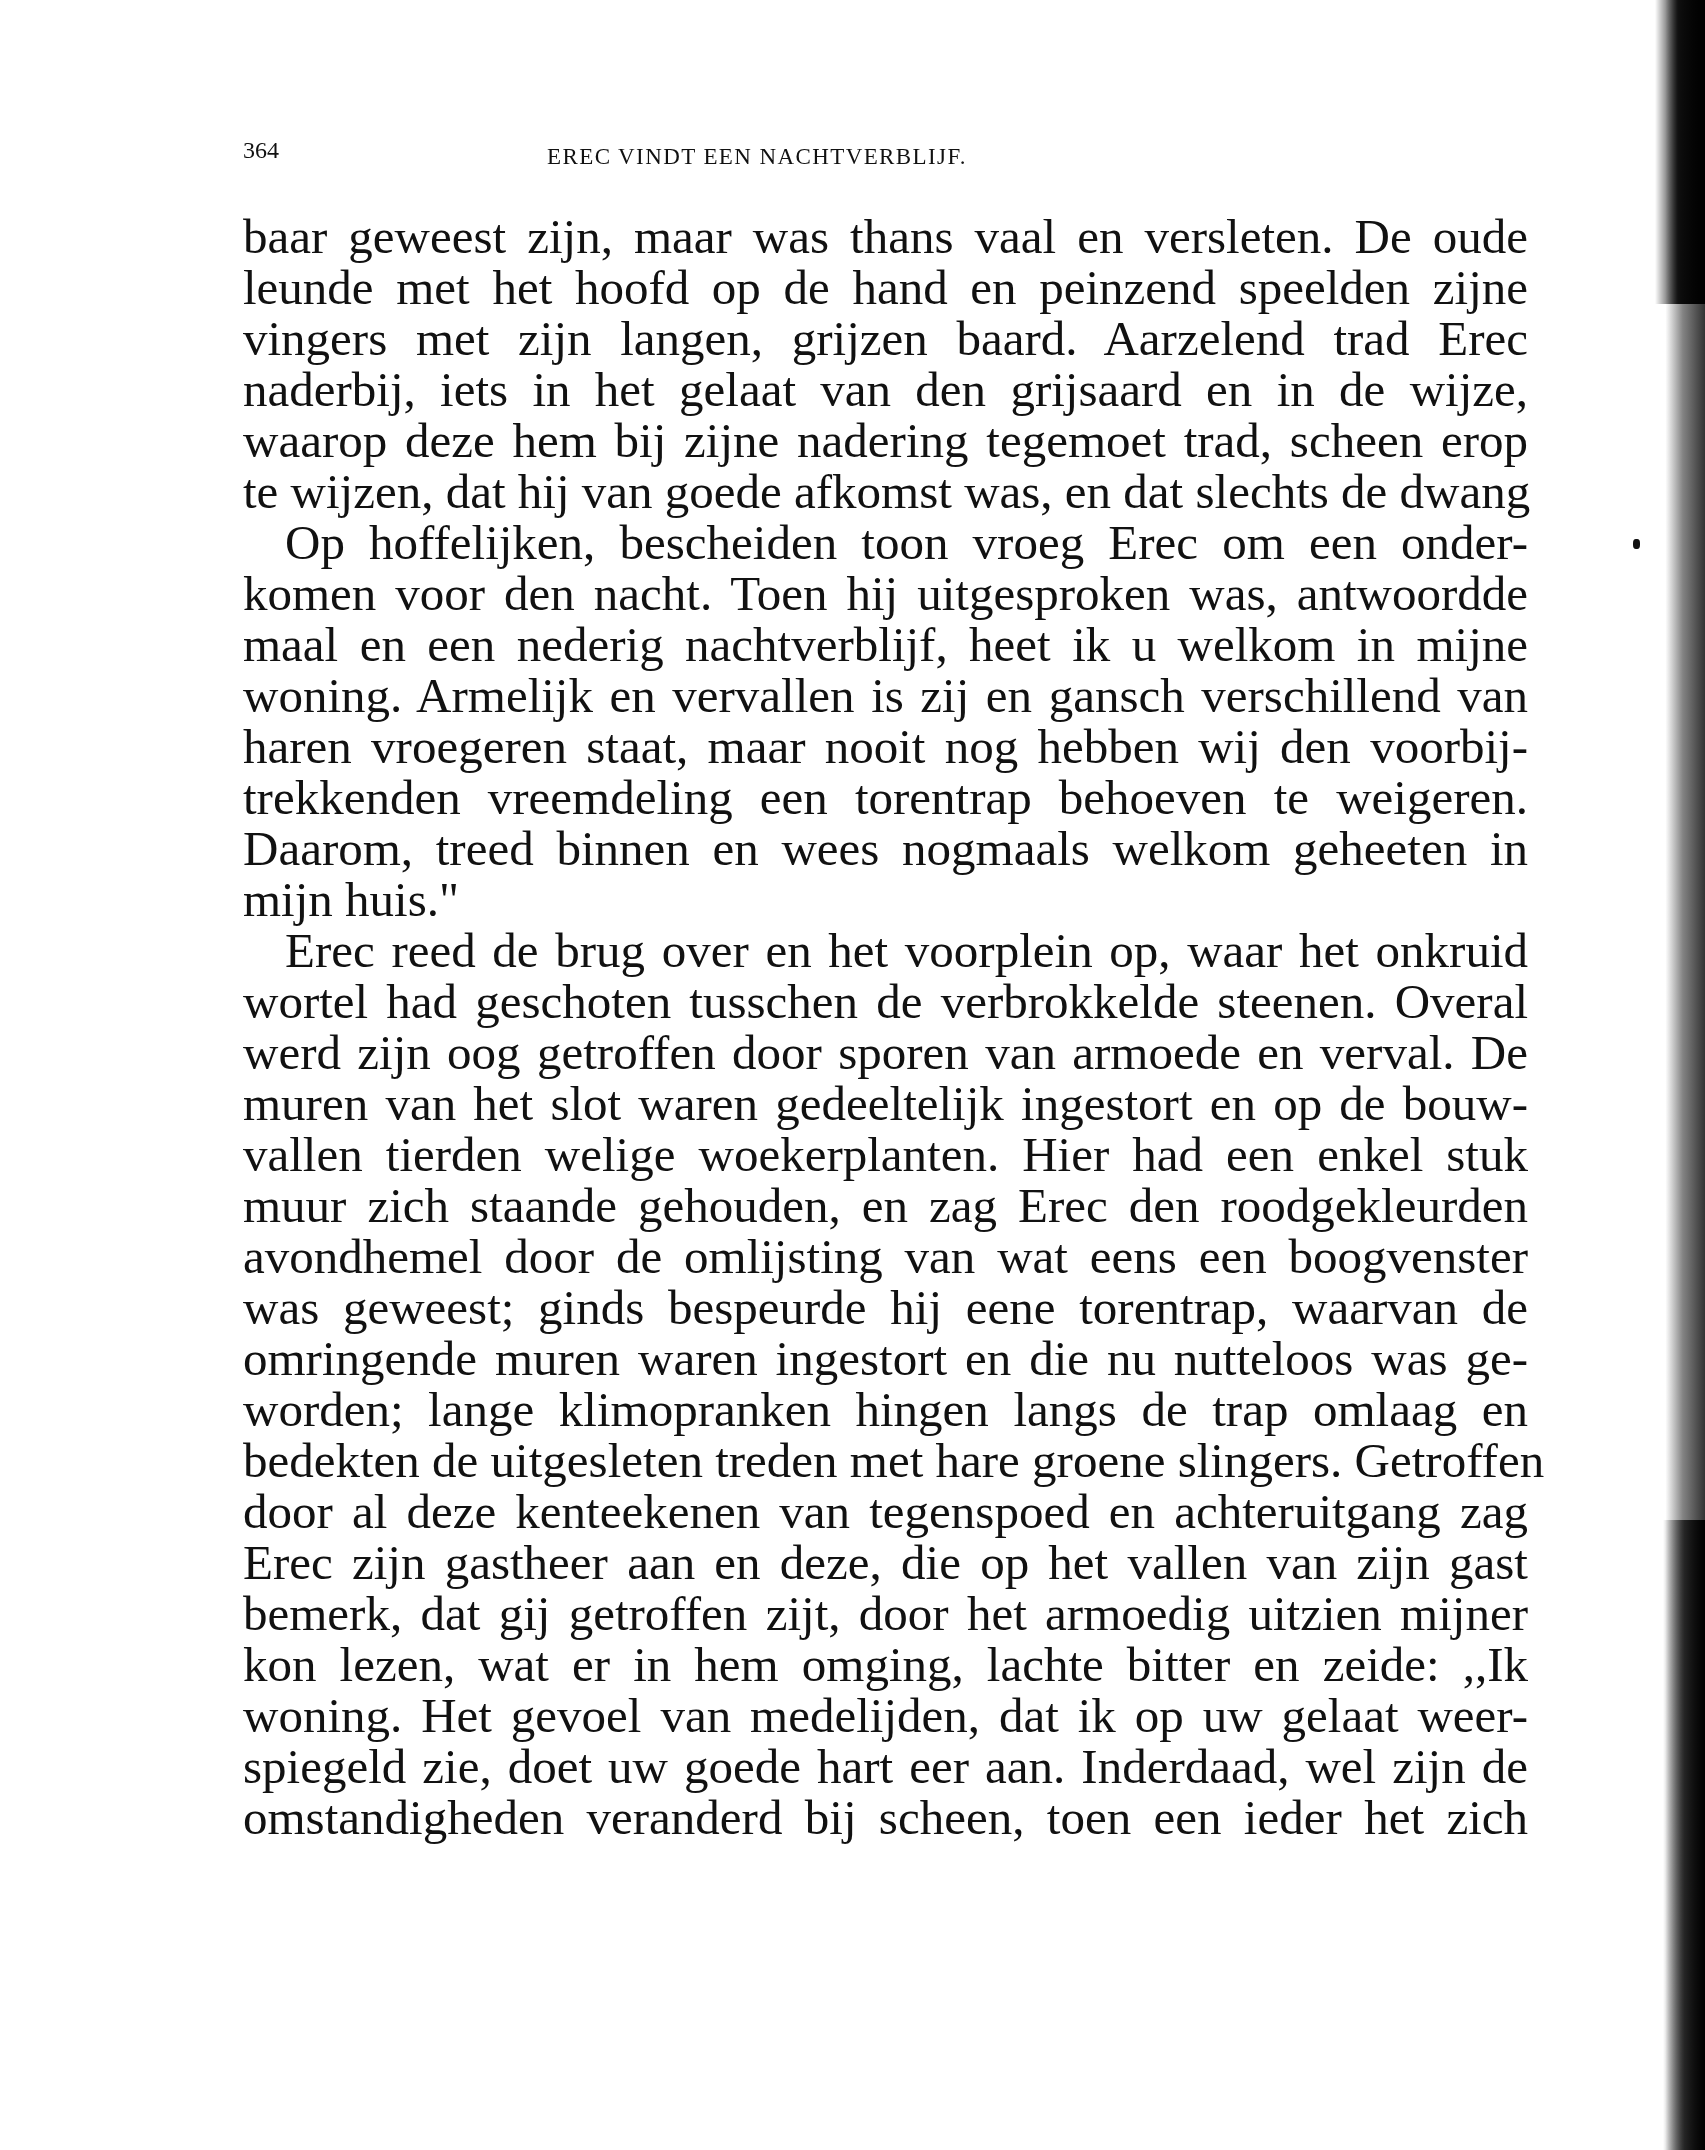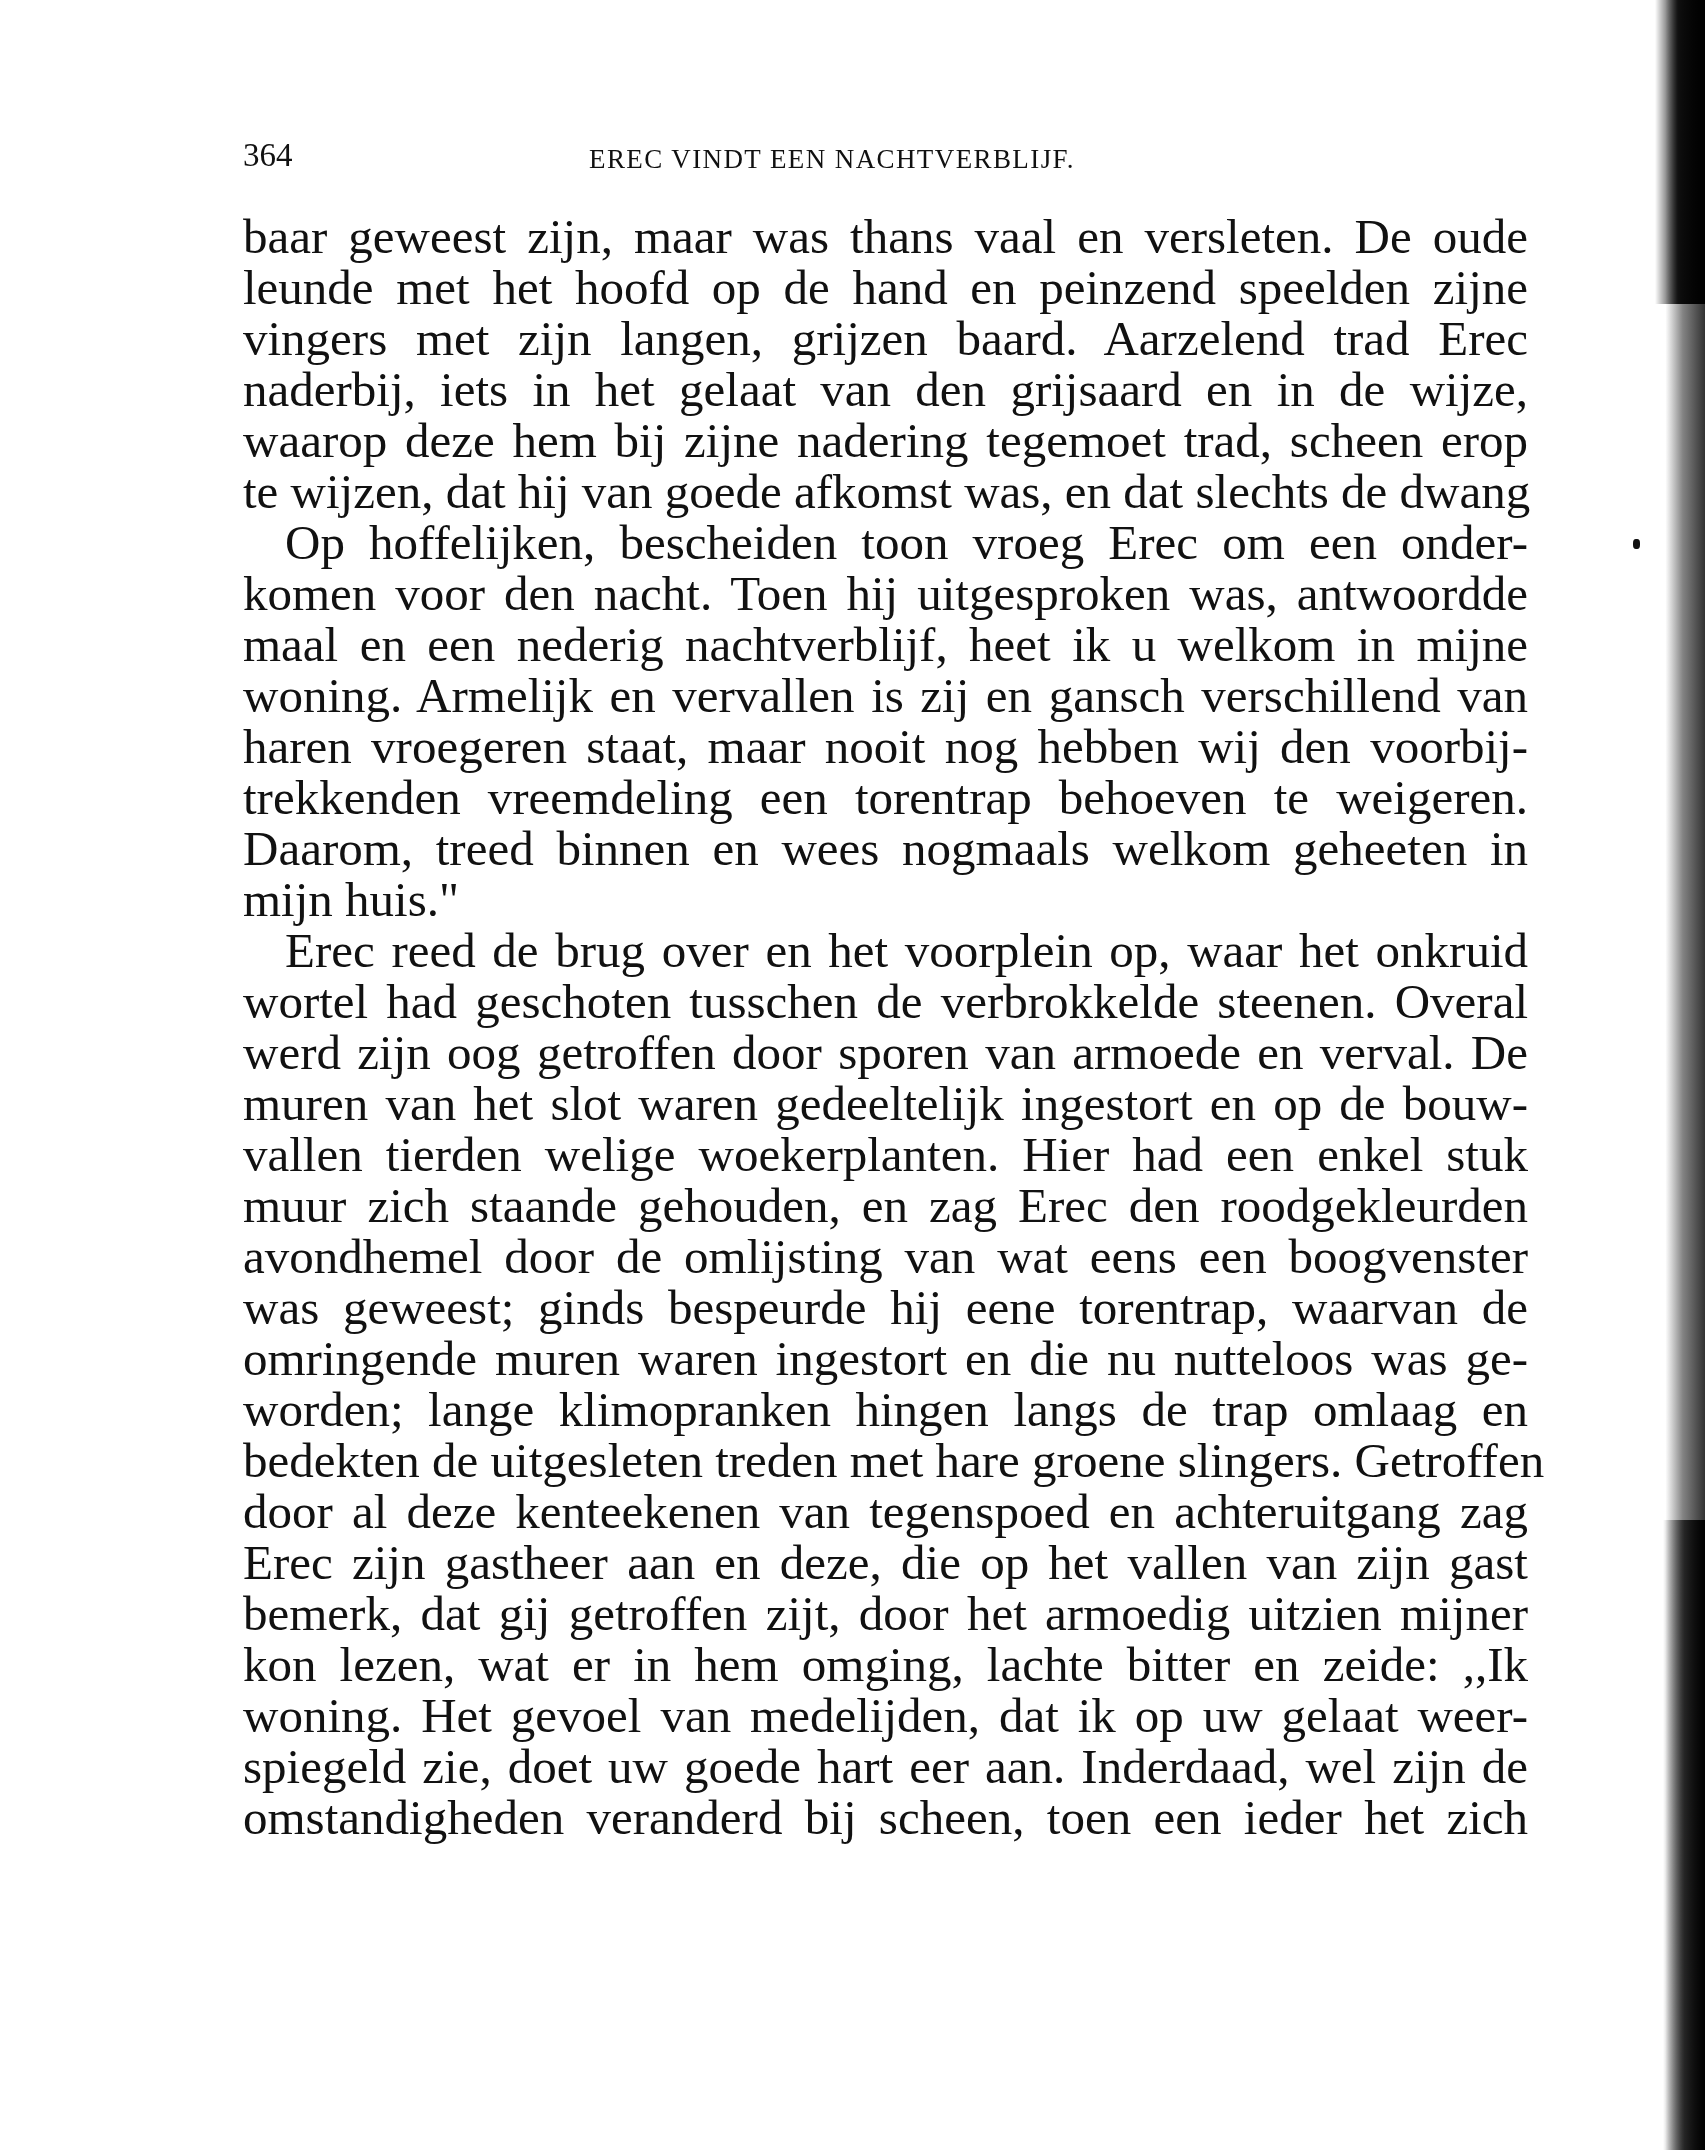--- a/index.html
+++ b/index.html
@@ -1,20 +1,20 @@
 <!DOCTYPE html>
 <html style="font-size:11.6px"><head>
 <meta charset="utf-8">
 <style>
   html, body { margin:0; padding:0; background:#ffffff; }
   body { width:1706px; height:2151px; position:relative; overflow:hidden; }
   .page { position:absolute; left:0; top:0; width:1706px; height:2151px; background:#ffffff; }
   .header { position:absolute; top:137px; left:243px; width:1285px; height:51px; }
-  .page-number { position:absolute; left:0; top:0; font-family:"Liberation Serif", serif; font-size:33px; color:#111; }
-  .running-title { position:absolute; left:304px; top:7.2px; font-family:"Liberation Serif", serif; font-size:27px; letter-spacing:1.4px; color:#111;margin-left:42px; }
+  .page-number { position:absolute; left:0; top:0; font-family:"Liberation Serif", serif; font-size:24px; color:#111; }
+  .running-title { position:absolute; left:304px; top:7.2px; font-family:"Liberation Serif", serif; font-size:23px; letter-spacing:1.4px; color:#111; }
   .body-text { position:absolute; left:243px; top:211px; width:1285px; font-family:"Liberation Serif", serif; font-size:49px; line-height:51px; color:#111; }
   .line { display:block; height:51px; text-align:justify; text-align-last:justify; white-space:nowrap; overflow:visible; }
   .line.last { text-align-last:left; }
   .line.indent { padding-left:42px; }
   .line span { display:block; text-align:justify; text-align-last:justify; }
   .line.last span { text-align-last:left; }
   .edge { position:absolute; right:0; top:0; width:58px; height:2151px;
     background:
       linear-gradient(90deg, rgba(255,255,255,1) 0%, rgba(255,255,255,0.6) 30%, rgba(30,30,30,0.55) 60%, rgba(10,10,10,0.85) 100%);
   }

